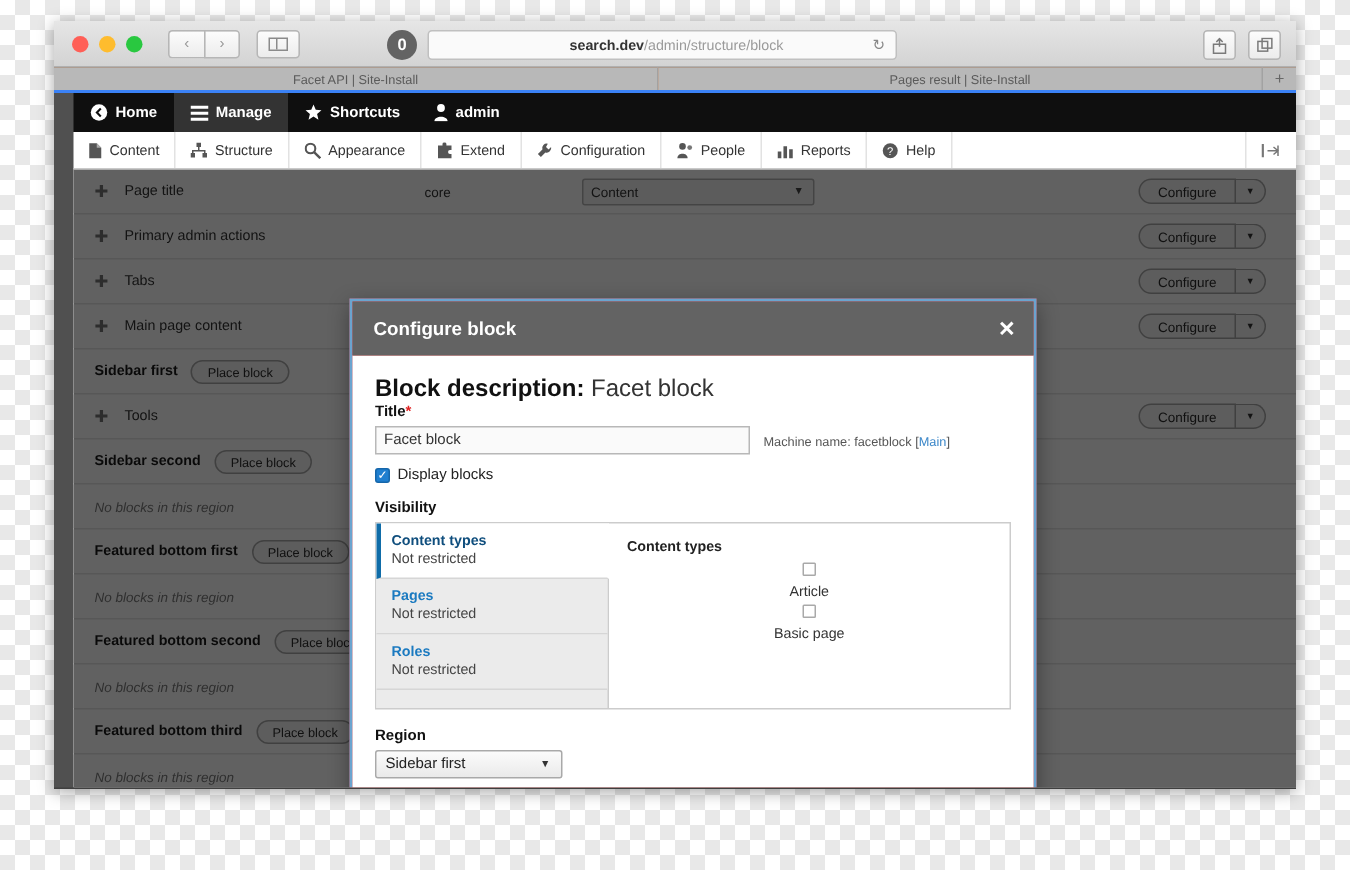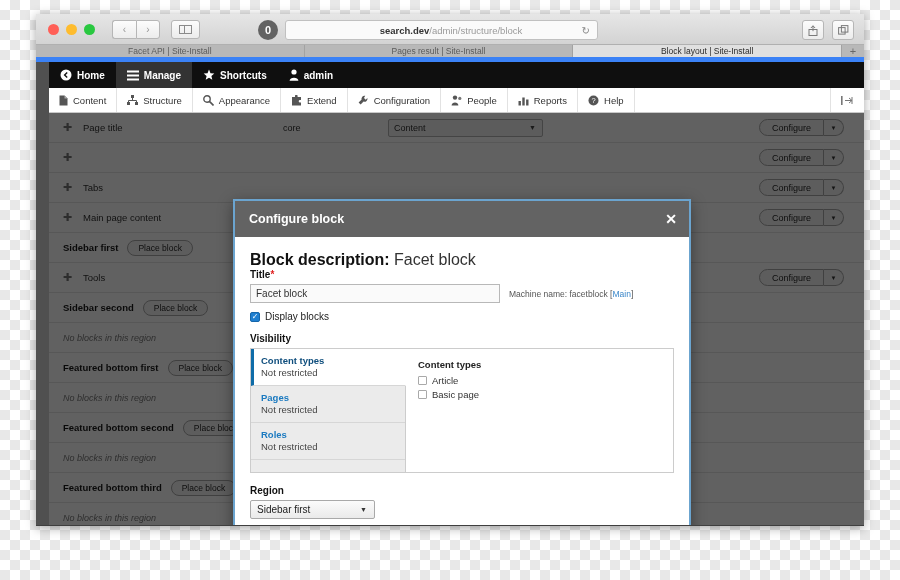--- a/index.html
+++ b/index.html
@@ -86,21 +86,21 @@
     width: 22px; height: 20px;
     background: linear-gradient(to bottom, #fcfcfc, #ececec);
     border: 1px solid #b6b6b6; border-radius: 3px;
     display: flex; align-items: center; justify-content: center;
   }
 
   
   .tabstrip {
     height: 17px; display: flex;
     background: #f97316;
-    border-bottom: 5px solid #3b82f6;
+    border-bottom: 2px solid #3b82f6;
     text-align: center;
   }
   .tab {
     flex: 1; display: flex; align-items: center; justify-content: center;
     font-size: 8.5px; color: #5a5a5a;
     border-right: 1px solid #a2a2a2;
     background: #b8b8b8;
   }
   .tab.active { background: #e0e0e0; color: #2b2b2b; }
   .tab-add {
@@ -251,21 +251,21 @@
   .vtab.active {
     background: #ffffff; border-left: 3px solid #0f6ca8;
     padding-left: 7px; border-right: 1px solid #fff;
     margin-right: -1px;
   }
   .vtab-name { font-size: 9.5px; font-weight: bold; color: #1b7ac0; }
   .vtab.active .vtab-name { color: #0f4e7d; }
   .vtab-sub { font-size: 9.5px; color: #444; margin-top: 1px; }
   .vis-pane { flex: 1; padding: 10px 12px; }
   .vis-pane-title { font-size: 9.5px; font-weight: bold; color: #222; margin-bottom: 5px; }
-  .cb-row { display: flex; align-items: center; gap: 5px; margin-bottom: 3px; }
+  .cb-row { display: flex; align-items: center; gap: 5px; margin-bottom: 3px; flex-direction: column; }
   .cb-box { width: 9px; height: 9px; border: 1px solid #a9a9a9; background: #fff; border-radius: 1px; }
   .cb-lbl { font-size: 9.5px; color: #333; }
 
   .region-select {
     width: 125px; height: 19px;
     background: linear-gradient(to bottom, #fbfbfb, #eaeaea);
     border: 1px solid #a9a9a9; border-radius: 2px;
     display: flex; align-items: center; padding: 0 6px;
     font-size: 10px; color: #222; position: relative; margin-bottom: 5px;
   }
@@ -307,21 +307,20 @@
           <rect x="0.6" y="2.6" width="6.5" height="6.5" fill="none" stroke="#7a7a7a" stroke-width="1"></rect>
           <rect x="3.4" y="0.6" width="6.5" height="6.5" fill="none" stroke="#7a7a7a" stroke-width="1"></rect>
         </svg>
       </div>
     </div>
   </div>
 
   <div class="tabstrip">
     <div class="tab">Facet API | Site-Install</div>
     <div class="tab">Pages result | Site-Install</div>
-    <div class="tab active">Block layout | Site-Install</div>
     <div class="tab-add">+</div>
   </div>
 
   <div class="page">
 
     <div class="admin-bar">
       <div class="ab-item">
         <span class="ab-ico">
           <svg width="12" height="12" viewBox="0 0 12 12">
               <circle cx="6" cy="6" r="5.5" fill="#fff"></circle>
@@ -456,20 +455,21 @@
             </span>
           </span>
           <span class="actions">
             <span class="pill">Configure</span>
             <span class="pill-drop">▼</span>
           </span>
         </div>
 
         <div class="blk-row">
           <span class="cross">✚</span>
+          <span class="nm">Primary admin actions</span>
           <span class="core"></span>
           <span class="regsel"></span>
           <span class="actions">
             <span class="pill">Configure</span>
             <span class="pill-drop">▼</span>
           </span>
         </div>
 
         <div class="blk-row">
           <span class="cross">✚</span>

